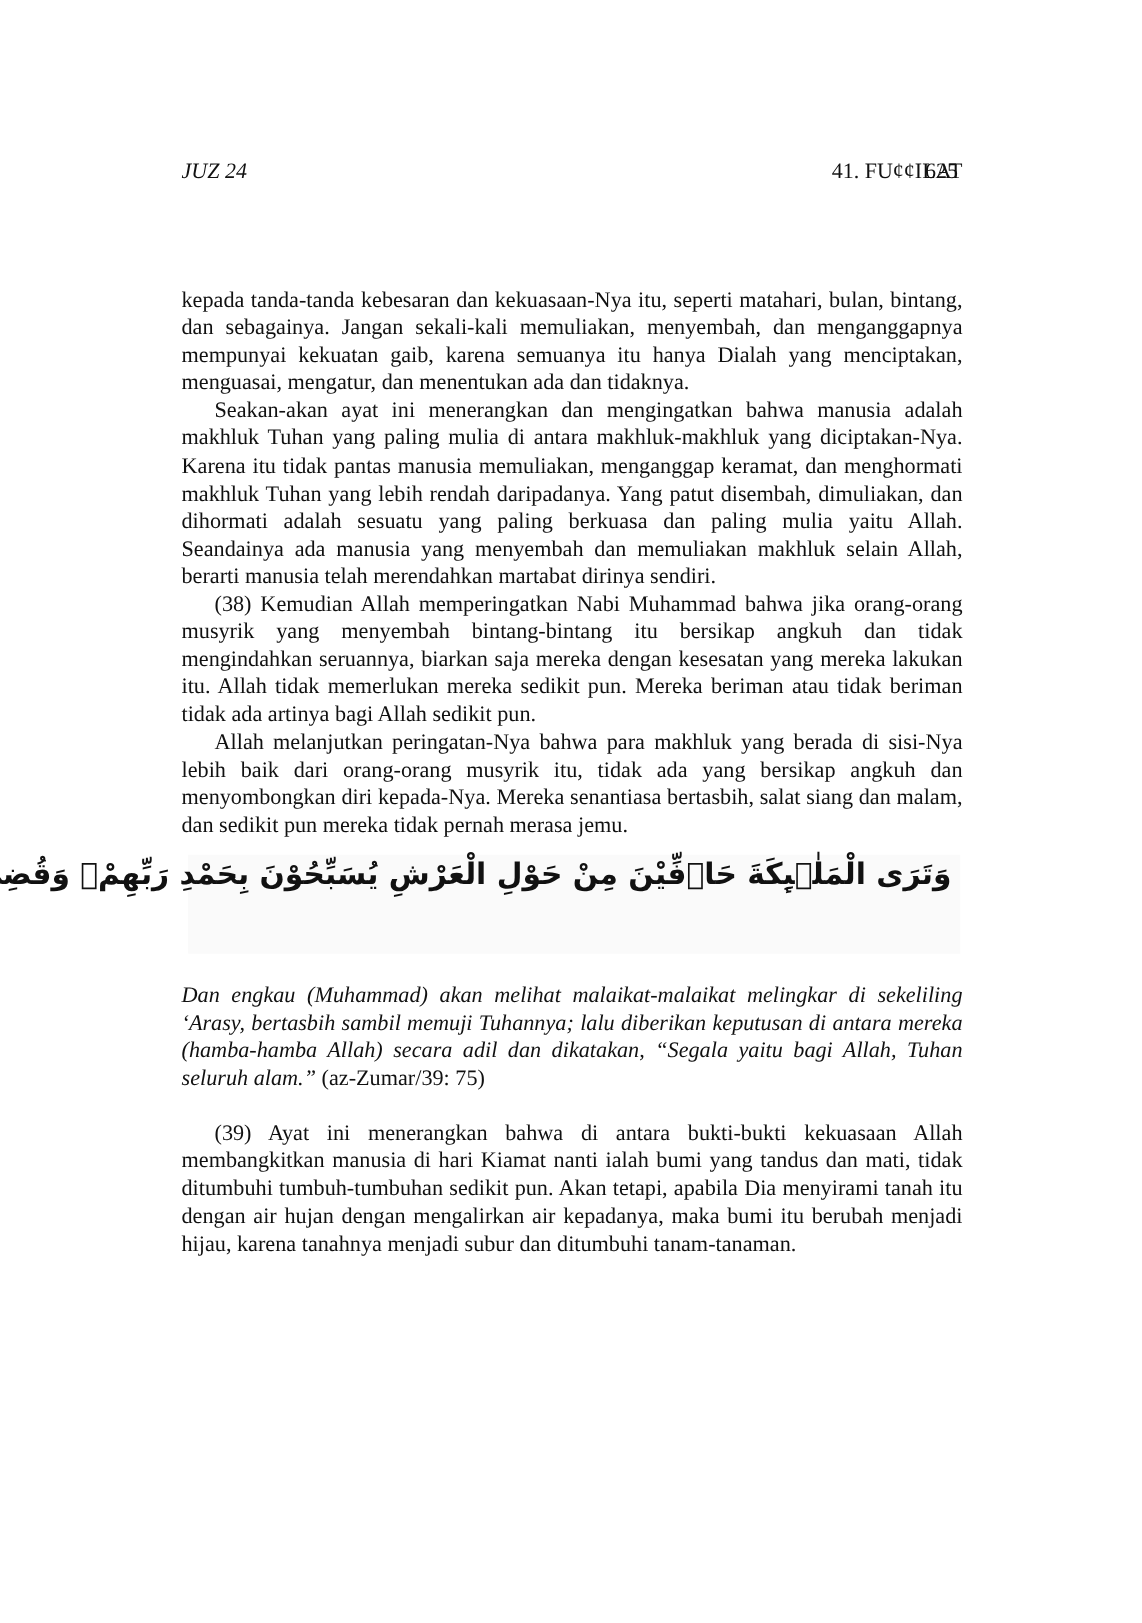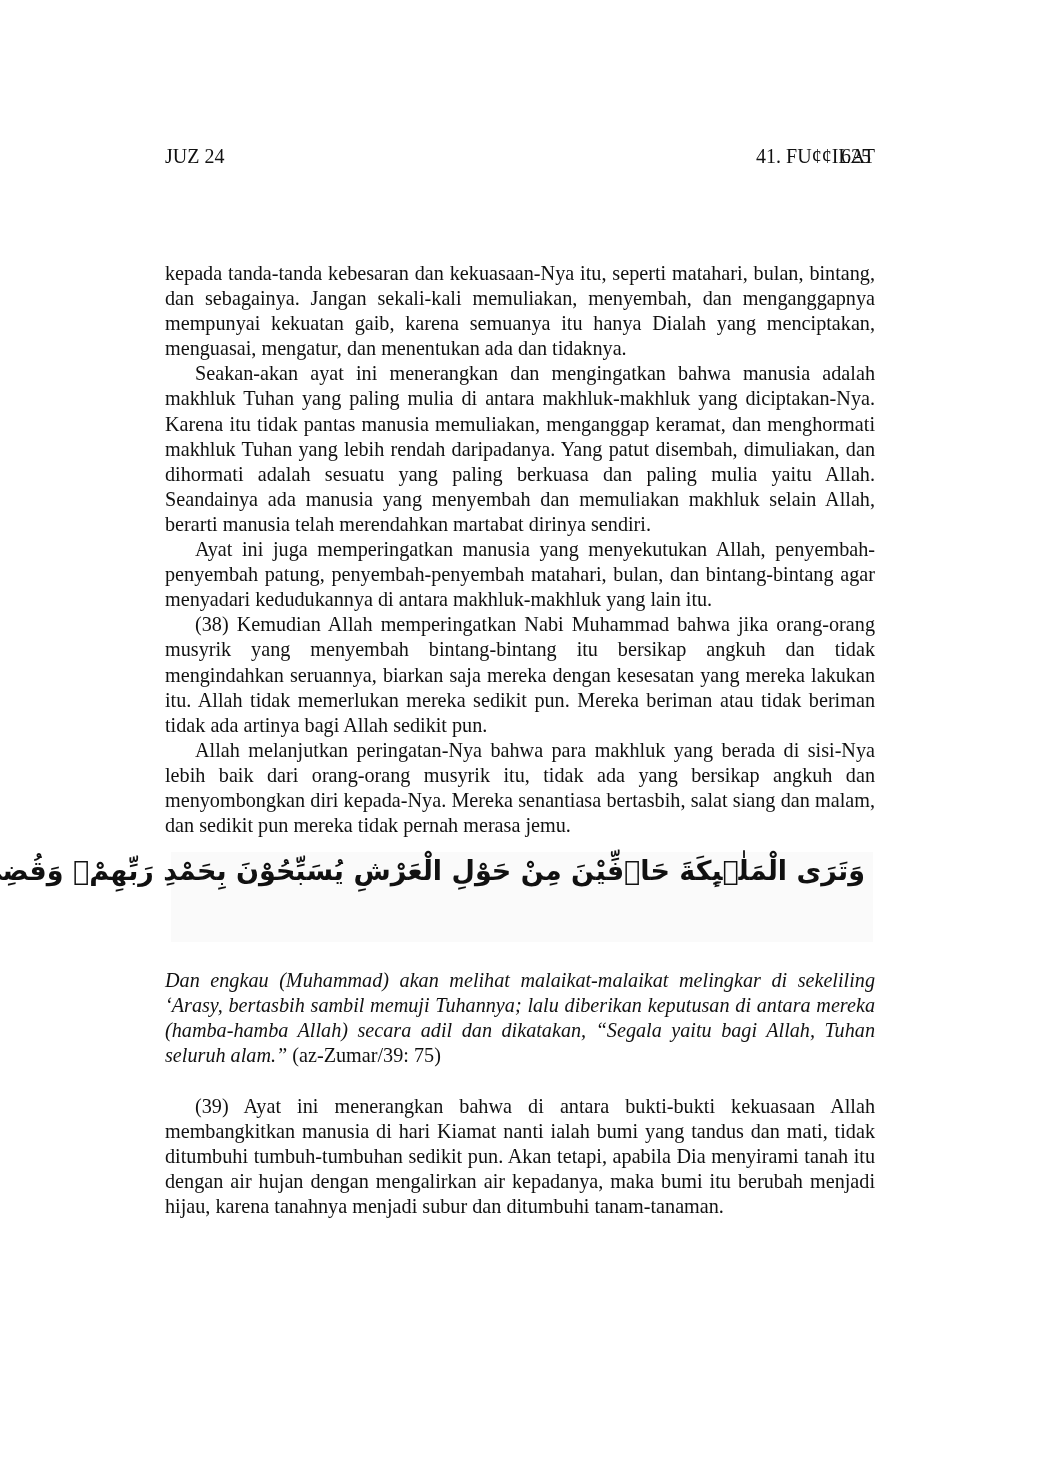--- a/index.html
+++ b/index.html
@@ -16,21 +16,21 @@
       color: #111111;
     }
     .page-header {
       position: absolute;
       top: 145px;
       left: 165px;
       width: 710px;
       height: 28px;
       font-size: 20px;
     }
-    .page-header .hdr-left { position: absolute; left: 0; top: 0; }
+    .page-header .hdr-left { position: absolute; left: 0; top: 0; font-style: italic; }
     .page-header .hdr-center { position: absolute; left: 4px; right: 0; top: 0; text-align: right; }
     .page-header .hdr-right { position: absolute; right: 4px; top: 0; }
 
     .content {
       position: absolute;
       top: 235px;
       left: 165px;
       width: 710px;
       font-size: 20.2px;
       line-height: 25.1px;
@@ -77,21 +77,20 @@
 
 <div class="page-header">
   <span class="hdr-left">JUZ 24</span>
   <span class="hdr-center">41. FU¢¢ILAT</span>
   <span class="hdr-right">625</span>
 </div>
 
 <div class="content">
   <p class="no-indent">kepada tanda-tanda kebesaran dan kekuasaan-Nya itu, seperti matahari, bulan, bintang, dan sebagainya. Jangan sekali-kali memuliakan, menyembah, dan menganggapnya mempunyai kekuatan gaib, karena semuanya itu hanya Dialah yang menciptakan, menguasai, mengatur, dan menentukan ada dan tidaknya.</p>
   <p>Seakan-akan ayat ini menerangkan dan mengingatkan bahwa manusia adalah makhluk Tuhan yang paling mulia di antara makhluk-makhluk yang diciptakan-Nya. Karena itu tidak pantas manusia memuliakan, menganggap keramat, dan menghormati makhluk Tuhan yang lebih rendah daripadanya. Yang patut disembah, dimuliakan, dan dihormati adalah sesuatu yang paling berkuasa dan paling mulia yaitu Allah. Seandainya ada manusia yang menyembah dan memuliakan makhluk selain Allah, berarti manusia telah merendahkan martabat dirinya sendiri.</p>
-  <p>Ayat ini juga memperingatkan manusia yang menyekutukan Allah, penyembah-penyembah patung, penyembah-penyembah matahari, bulan, dan bintang-bintang agar menyadari kedudukannya di antara makhluk-makhluk yang lain itu.</p>
   <p>(38) Kemudian Allah memperingatkan Nabi Muhammad bahwa jika orang-orang musyrik yang menyembah bintang-bintang itu bersikap angkuh dan tidak mengindahkan seruannya, biarkan saja mereka dengan kesesatan yang mereka lakukan itu. Allah tidak memerlukan mereka sedikit pun. Mereka beriman atau tidak beriman tidak ada artinya bagi Allah sedikit pun.</p>
   <p>Allah melanjutkan peringatan-Nya bahwa para makhluk yang berada di sisi-Nya lebih baik dari orang-orang musyrik itu, tidak ada yang bersikap angkuh dan menyombongkan diri kepada-Nya. Mereka senantiasa bertasbih, salat siang dan malam, dan sedikit pun mereka tidak pernah merasa jemu.</p>
 
   <div class="arabic-box">
     <div class="arabic-line l1">وَتَرَى الْمَلٰۤىِٕكَةَ حَاۤفِّيْنَ مِنْ حَوْلِ الْعَرْشِ يُسَبِّحُوْنَ بِحَمْدِ رَبِّهِمْۚ وَقُضِيَ بَيْنَهُمْ بِالْحَقِّ وَقِيْلَ</div>
   </div>
 
   <p class="no-indent translation"><span>Dan engkau (Muhammad) akan melihat malaikat-malaikat melingkar di sekeliling ‘Arasy, bertasbih sambil memuji Tuhannya; lalu diberikan keputusan di antara mereka (hamba-hamba Allah) secara adil dan dikatakan, “Segala yaitu bagi Allah, Tuhan seluruh alam.”</span> <span class="ref">(az-Zumar/39: 75)</span></p>
 
   <div class="spacer"></div>

